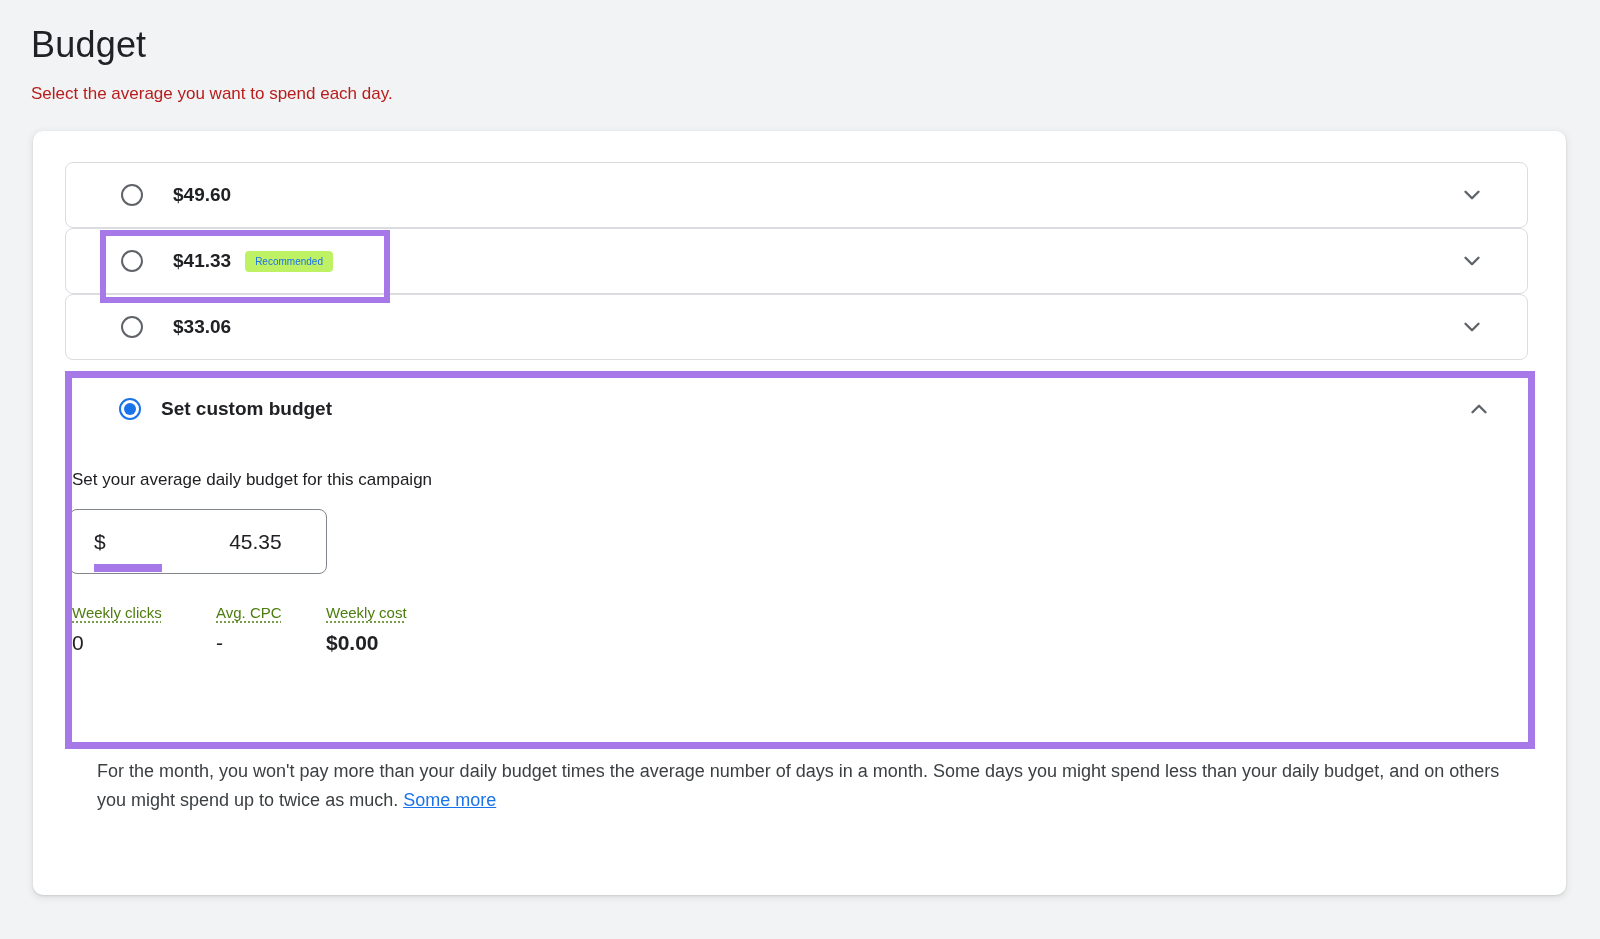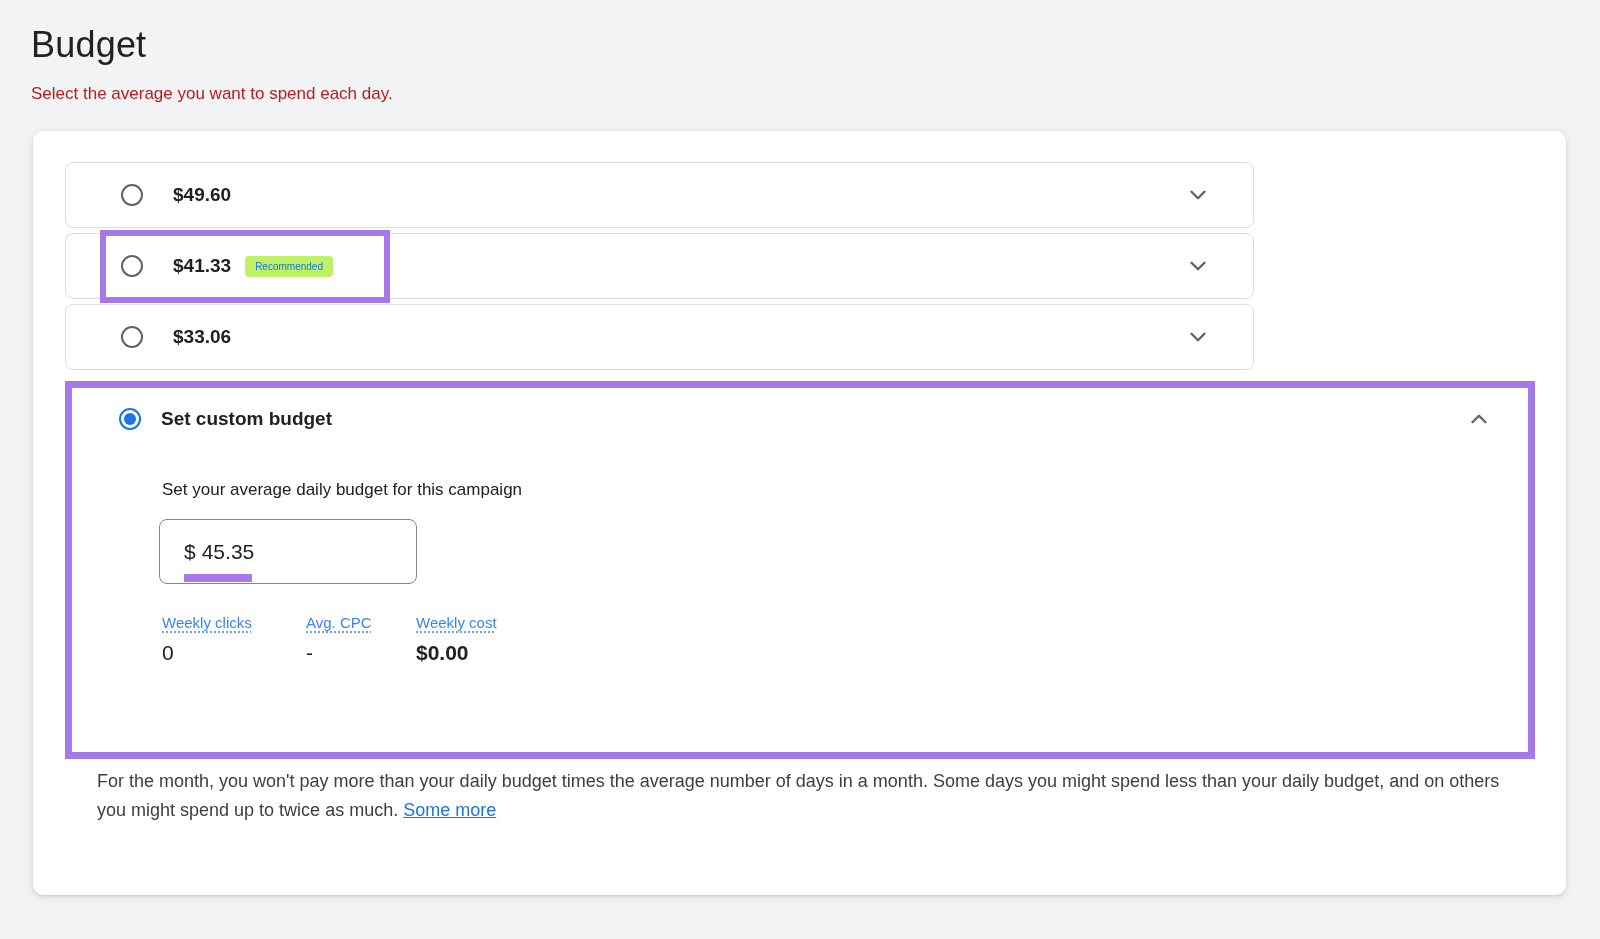--- a/index.html
+++ b/index.html
@@ -27,29 +27,28 @@
     position: relative;
     margin: 27px 34px 0 33px;
     width: 1533px;
     height: 764px;
     background: #ffffff;
     border-radius: 10px;
     box-shadow: 0 1px 2px rgba(60,64,67,.15), 0 2px 6px 2px rgba(60,64,67,.08);
     padding: 31px 32px 0 32px;
   }
   .option-row {
-    width: 1189px;
+    width: 1463px;
     height: 66px;
     background: #fff;
     border: 1px solid #dadce0;
     border-radius: 8px;
     display: flex;
     align-items: center;
     padding: 0 42px 0 55px;
-    margin-bottom: 5px;
     cursor: pointer;
   }
   .radio {
     width: 22px; height: 22px;
     border: 2px solid #5f6368;
     border-radius: 50%;
     flex: none;
   }
   .radio.selected {
     border-color: #1a73e8;
@@ -103,21 +102,21 @@
     align-items: center;
     padding: 18px 36px 0 47px;
     cursor: pointer;
   }
   .custom-title {
     margin-left: 20px;
     font-size: 19px;
     font-weight: 700;
     color: #202124;
   }
-  .custom-body { padding-left: 90px; }
+  .custom-body { }
   .field-label {
     margin-top: 48px;
     font-size: 17px;
     color: #202124;
   }
   .amount-box {
     position: relative;
     margin-top: 19px;
     margin-left: -3px;
     width: 258px;
@@ -131,36 +130,37 @@
   }
   .currency { font-size: 21px; color: #202124; margin-right: 6px; }
   .amount-input {
     border: none;
     outline: none;
     font-family: "Liberation Sans", sans-serif;
     font-size: 21px;
     color: #202124;
     width: 170px;
     background: transparent;
+    text-align: right;
   }
   .cursor-bar {
     position: absolute;
     left: 24px;
     bottom: 1px;
     width: 68px;
     height: 8px;
     background: #a678e8;
     pointer-events: none;
   }
   .stats-row { display: flex; margin-top: 30px; }
   .stat-col-1 { width: 144px; }
   .stat-col-2 { width: 110px; }
   .stat-label {
     font-size: 15px;
-    color: #3b82f6;
+    color: #4d7c0f;
     text-decoration: underline dotted;
     text-underline-offset: 4px;
     cursor: default;
     display: inline-block;
   }
   .stat-value { margin-top: 9px; font-size: 21px; color: #202124; }
   .stat-value.bold { font-weight: 700; }
   .footer-note {
     margin: 8px 0 0 32px;
     width: 1432px;

